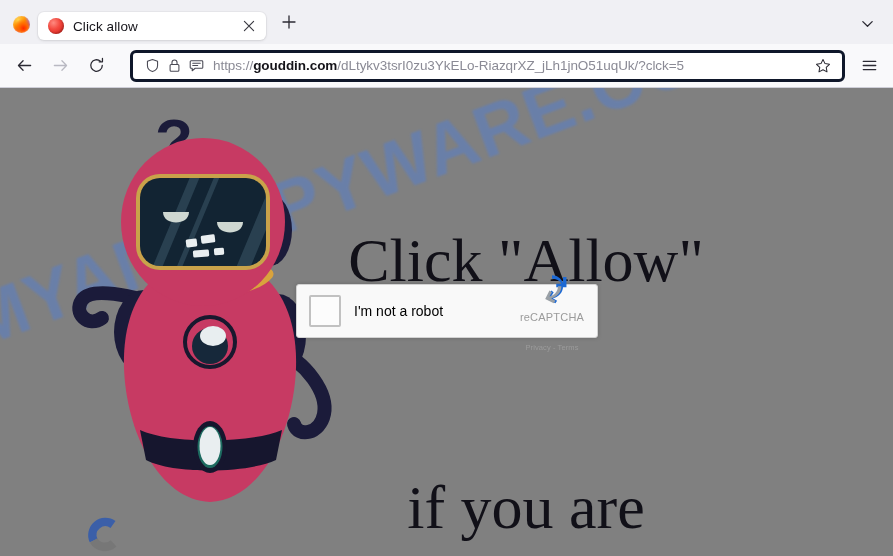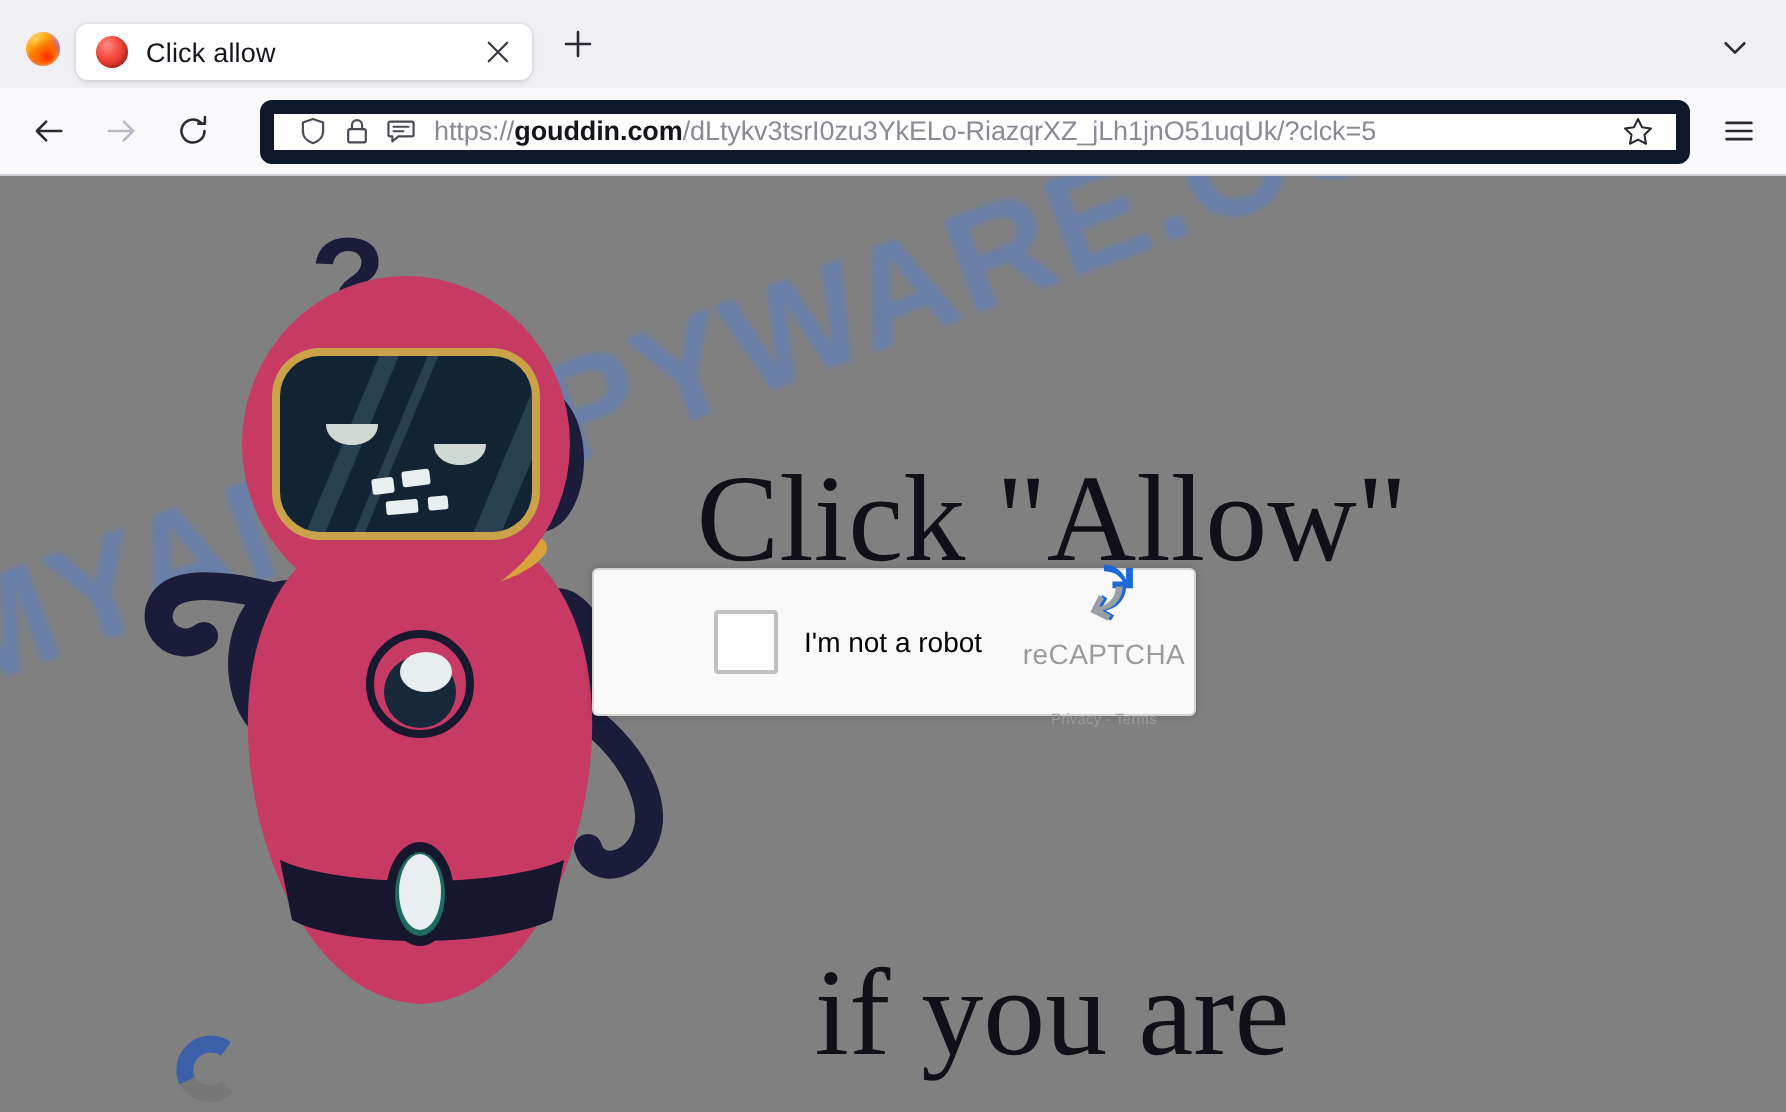--- a/index.html
+++ b/index.html
@@ -135,21 +135,21 @@
     display: flex;
     align-items: center;
     justify-content: center;
     border-radius: 4px;
     flex: 0 0 auto;
   }
   .urlbar {
     flex: 1 1 auto;
     height: 32px;
     background: #ffffff;
-    border: 7px solid #0f172a;
+    border: 3px solid #0f172a;
     border-radius: 6px;
     display: flex;
     align-items: center;
     margin: 0 8px 0 14px;
     padding: 0 6px 0 8px;
     box-sizing: border-box;
     min-width: 0;
   }
   .url-icon {
     width: 22px;
@@ -254,30 +254,29 @@
     width: 38px;
     height: 38px;
   }
 
   
   .recaptcha {
     position: absolute;
     left: 296px;
     top: 196px;
     width: 302px;
-    height: 74px;
+    height: 54px;
     background: #f9f9f9;
     border: 1px solid #d3d3d3;
     border-radius: 3px;
     box-shadow: 0 0 4px rgba(0,0,0,.18);
     display: flex;
     align-items: center;
     box-sizing: border-box;
     font-family: "Liberation Sans", sans-serif;
-    padding-left: 48px;
   }
   .rc-left {
     display: flex;
     align-items: center;
     flex: 1 1 auto;
     padding-left: 12px;
   }
   .rc-checkbox {
     width: 28px;
     height: 28px;
@@ -295,21 +294,21 @@
   .rc-right {
     width: 78px;
     flex: 0 0 auto;
     display: flex;
     flex-direction: column;
     align-items: center;
     justify-content: center;
     padding-right: 6px;
   }
   .rc-brand {
-    font-size: 14px;
+    font-size: 11px;
     color: #9b9b9b;
     margin-top: 2px;
     letter-spacing: .2px;
   }
   .rc-legal {
     font-size: 7.5px;
     color: #9b9b9b;
     margin-top: 20px;
     letter-spacing: .1px;
   }

